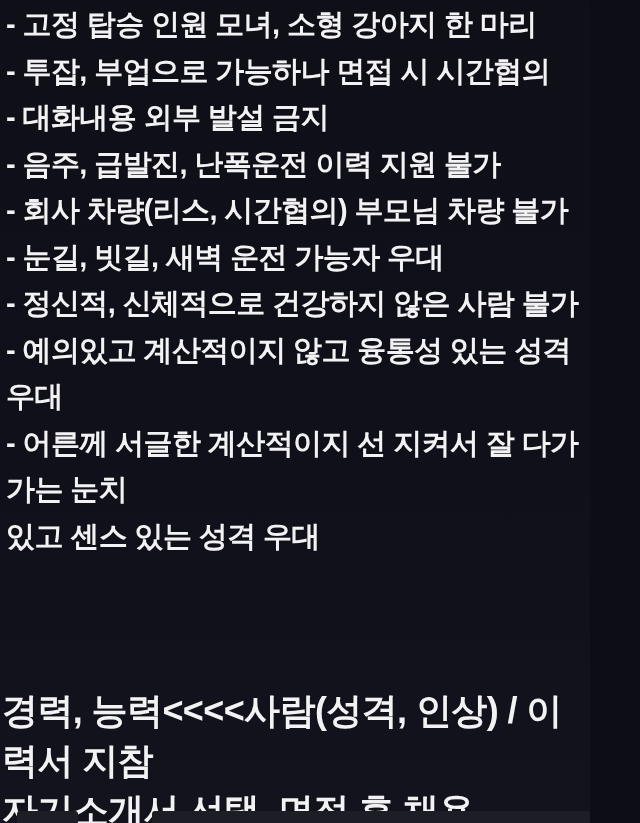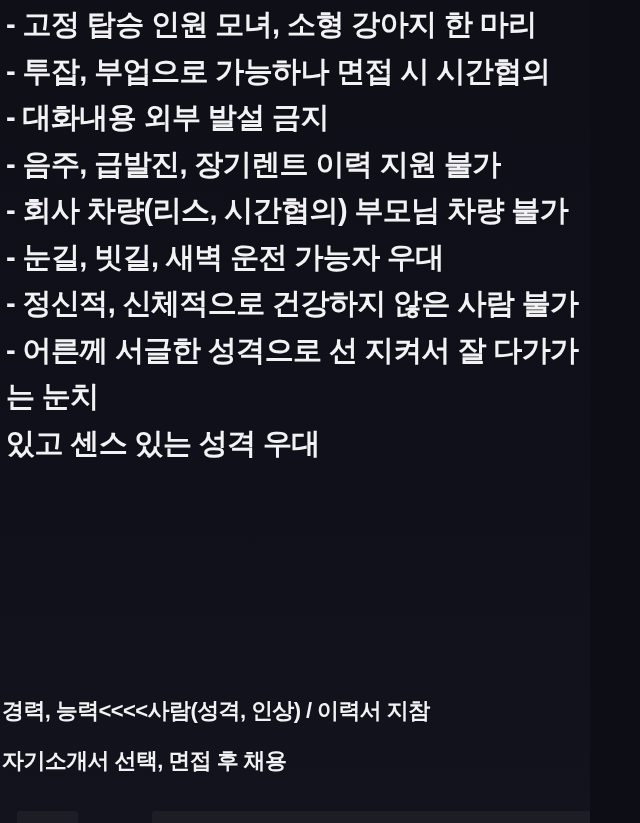--- a/index.html
+++ b/index.html
@@ -32,21 +32,21 @@
     text-shadow: 0 0 1px rgba(0,0,0,0.6);
   }
   .hiring-note {
     position: absolute;
     top: 686px;
     left: 2px;
     right: 8px;
   }
   .hiring-note .line {
     margin: 0;
-    font-size: 22px;
+    font-size: 36px;
     line-height: 50px;
     letter-spacing: -0.6px;
     white-space: pre-line;
     text-shadow: 0 0 1px rgba(0,0,0,0.6);
   }
   .bottom-bar {
     position: absolute;
     left: 0;
     bottom: 0;
     width: 640px;
@@ -64,25 +64,26 @@
 </style>
 </head>
 <body>
 
 <div class="screen">
 
   <div class="requirements">
     <p class="line">- 고정 탑승 인원 모녀, 소형 강아지 한 마리</p>
     <p class="line">- 투잡, 부업으로 가능하나 면접 시 시간협의</p>
     <p class="line">- 대화내용 외부 발설 금지</p>
-    <p class="line">- 음주, 급발진, 장기렌트 이력 지원 불가</p>
+    <p class="line">- 음주, 급발진, 난폭운전 이력 지원 불가</p>
     <p class="line">- 회사 차량(리스, 시간협의) 부모님 차량 불가</p>
     <p class="line">- 눈길, 빗길, 새벽 운전 가능자 우대</p>
     <p class="line">- 정신적, 신체적으로 건강하지 않은 사람 불가</p>
-    <p class="line">- 어른께 서글한 성격으로 선 지켜서 잘 다가가는 눈치
+    <p class="line">- 예의있고 계산적이지 않고 융통성 있는 성격 우대</p>
+    <p class="line">- 어른께 서글한 계산적이지 선 지켜서 잘 다가가는 눈치
 있고 센스 있는 성격 우대</p>
   </div>
 
   <div class="hiring-note">
     <p class="line">경력, 능력&lt;&lt;&lt;&lt;사람(성격, 인상) / 이력서 지참</p>
     <p class="line">자기소개서 선택, 면접 후 채용</p>
   </div>
 
   <div class="bottom-bar">
     <div class="bar-fragment left"></div>

